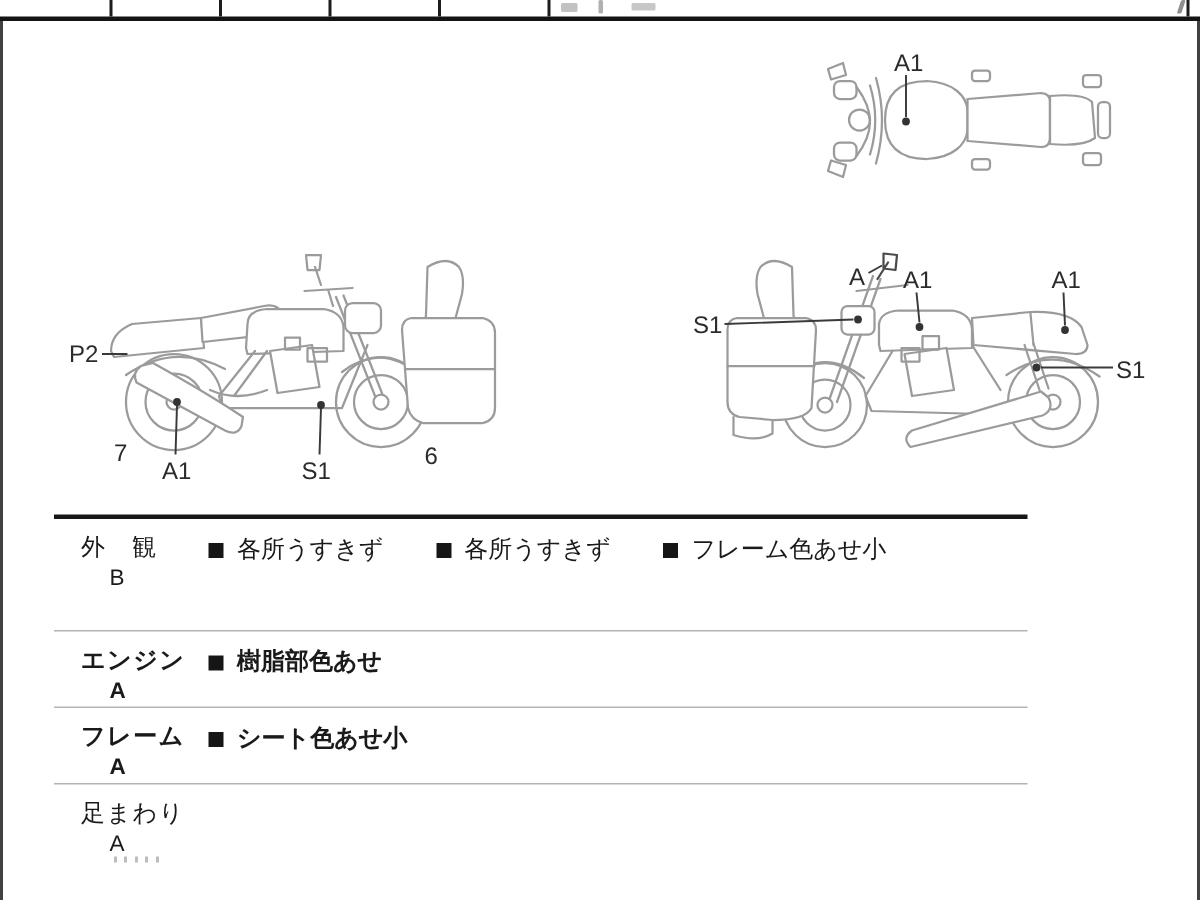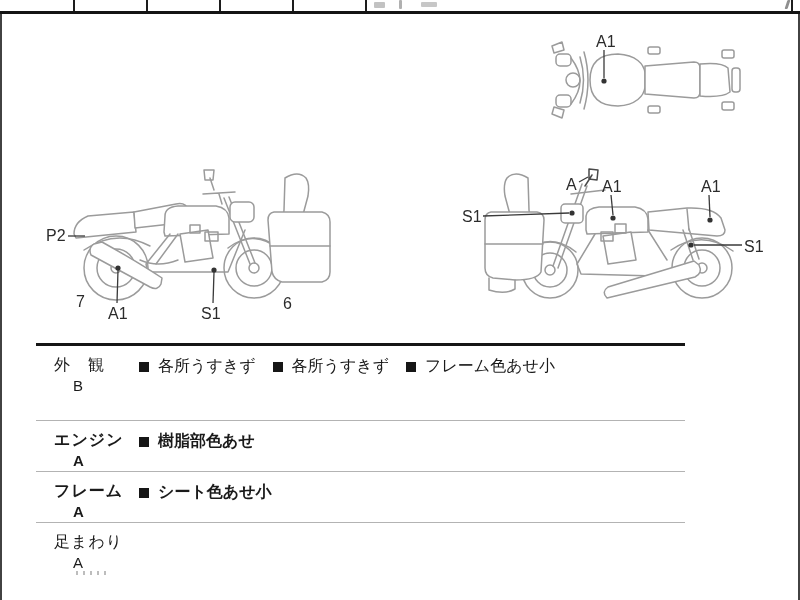--- a/index.html
+++ b/index.html
@@ -29,21 +29,21 @@
   .lbl{font-family:"Liberation Sans","DejaVu Sans",sans-serif;font-size:16px;fill:#2b2b2b;}
 
   
   .sheet{position:absolute;left:0;top:343px;width:649px;margin-left:36px;}
   .row{position:relative;background:#fff;}
   .row.first{border-top:3px solid #161616;height:74px;}
   .row.mid{border-top:1px solid #b3b3b3;height:50px;font-weight:bold;}
   .row.last{border-top:1px solid #b3b3b3;height:78px;padding-left:22px;}
   .category{position:absolute;left:18px;top:9px;font-size:16px;letter-spacing:1px;white-space:pre;}
   .grade{position:absolute;left:37px;top:31px;font-size:15px;}
-  .items{position:absolute;left:103px;top:10px;display:flex;gap:17px;align-items:center;}
+  .items{position:absolute;left:103px;top:10px;display:flex;gap:35px;align-items:center;}
   .item{display:flex;align-items:center;font-size:16px;white-space:nowrap;}
   .bullet{width:10px;height:10px;background:#161616;display:inline-block;margin-right:9px;flex:0 0 auto;}
 
   .dots-artifact{position:absolute;left:76px;top:571px;width:30px;height:4px;
     background:repeating-linear-gradient(90deg,#bdbdbd 0 2px,transparent 2px 7px);}
 </style>
 </head>
 <body>
 
 <div class="edge edge-left"></div>

